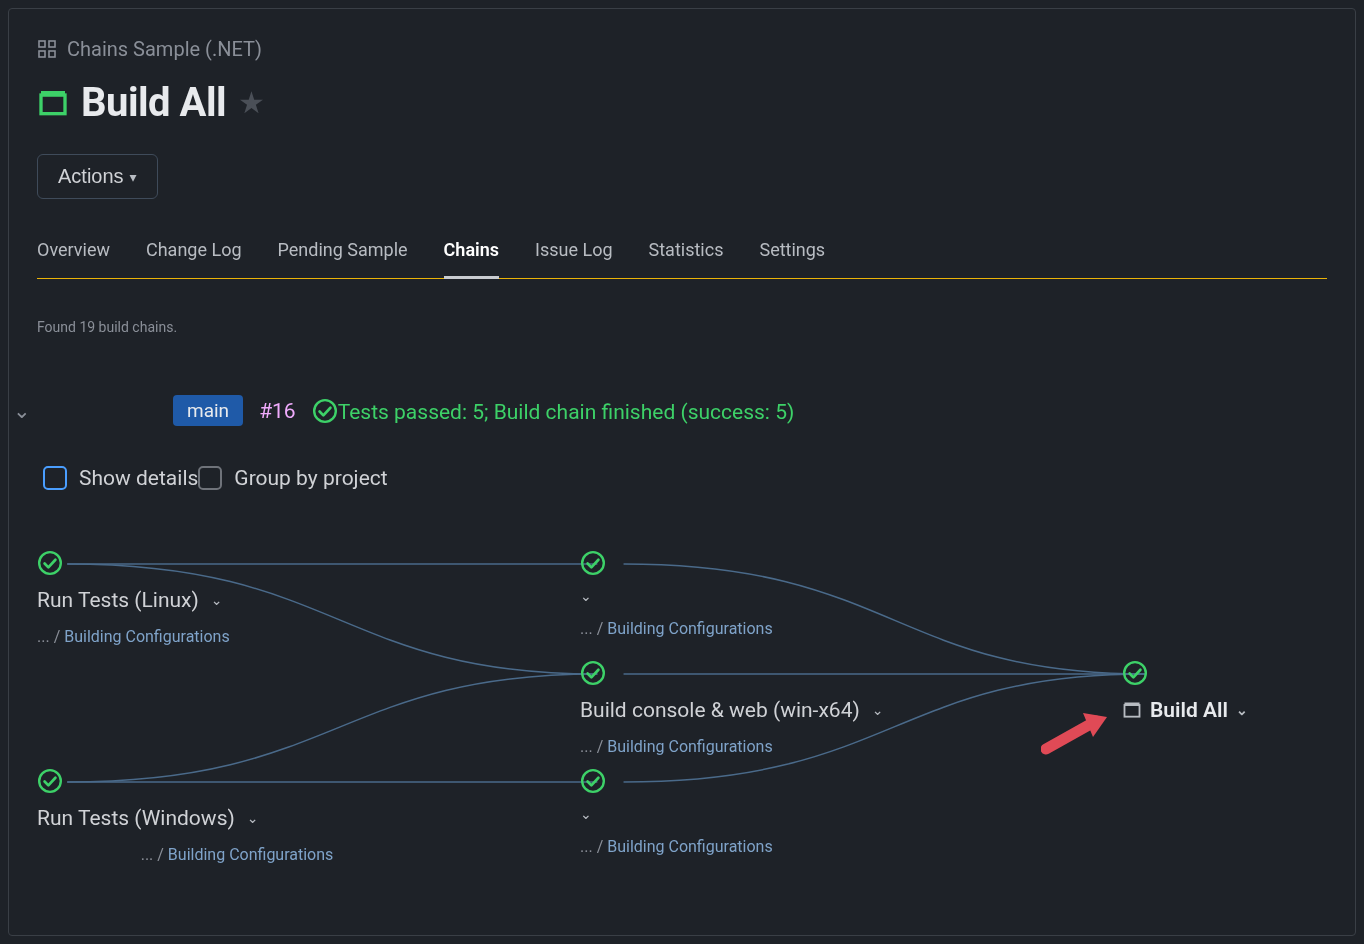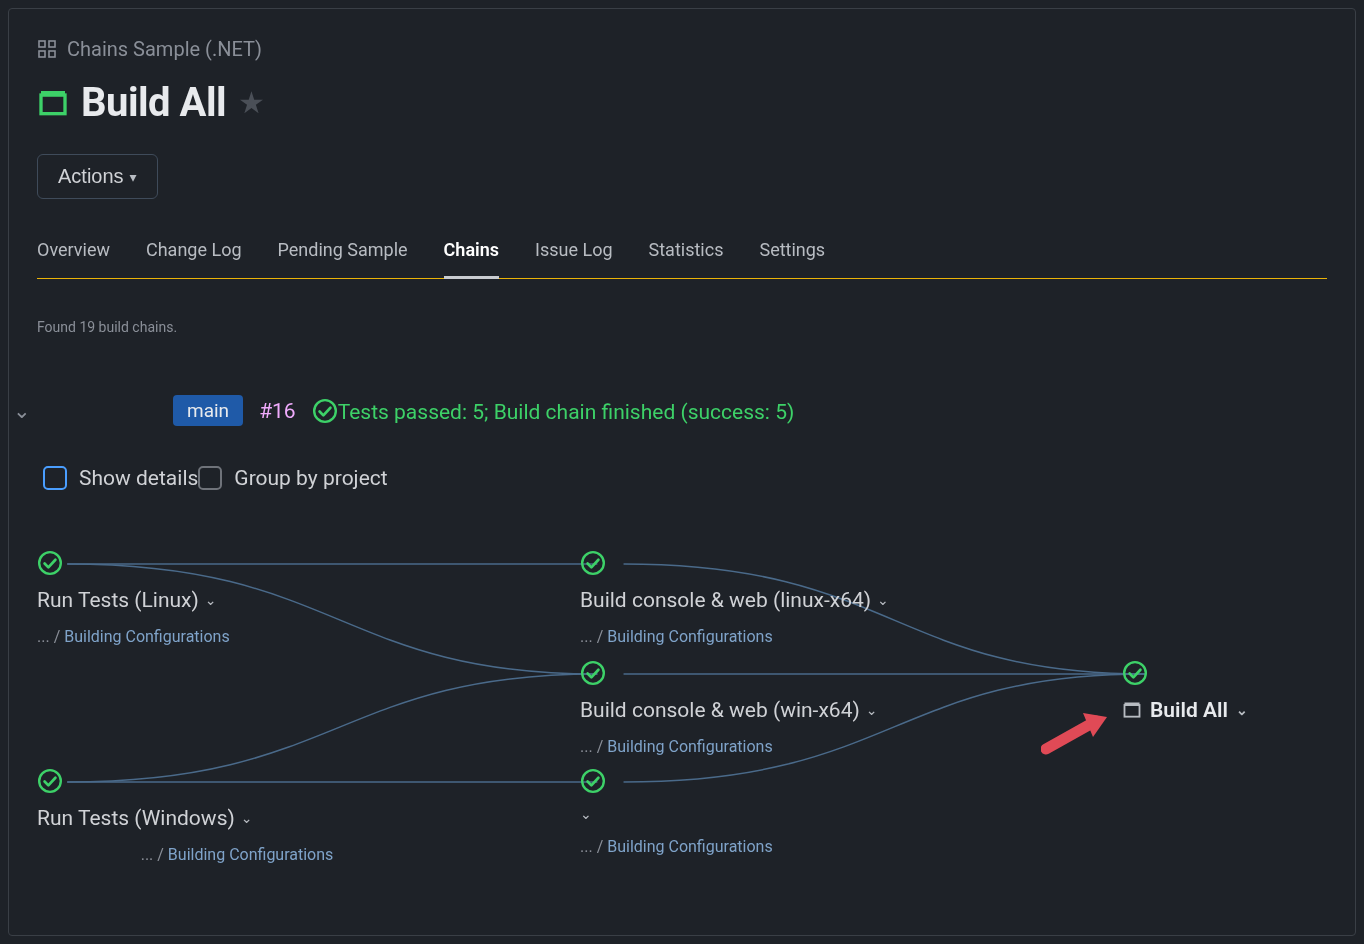--- a/index.html
+++ b/index.html
@@ -130,21 +130,21 @@
   .node {
     position: absolute;
     width: 400px;
   }
   .node .check { margin-bottom: 12px; display:block; }
   .node-title {
     color: #d0d2d6;
     font-size: 21px;
     display: flex;
     align-items: center;
-    gap: 6px;
+    gap: 12px;
     cursor: pointer;
   }
   .node-sub {
     color: #7fa3c9;
     font-size: 16px;
     margin-top: 15px;
     cursor: pointer;
   }
   .node-sub .dots { color: #8a8f98; }
   .check-icon {
@@ -280,21 +280,20 @@
         </div>
       <div class="node-sub"><span class="dots">... / </span><span>Building Configurations</span></div>
     </div>
 
     <div class="node" style="left:543px; top:0;">
       <svg class="check-icon check" viewBox="0 0 24 24">
           <circle cx="12" cy="12" r="10"></circle>
           <path d="M7 12.5 L10.5 16 L17 9"></path>
         </svg>
       <div class="node-title">
-          <span>Build console &amp; web (linux-x64)</span>
           <span class="chev">⌄</span>
         </div>
       <div class="node-sub"><span class="dots">... / </span><span>Building Configurations</span></div>
     </div>
 
     <div class="node" style="left:543px; top:110px;">
       <svg class="check-icon check" viewBox="0 0 24 24">
           <circle cx="12" cy="12" r="10"></circle>
           <path d="M7 12.5 L10.5 16 L17 9"></path>
         </svg>

